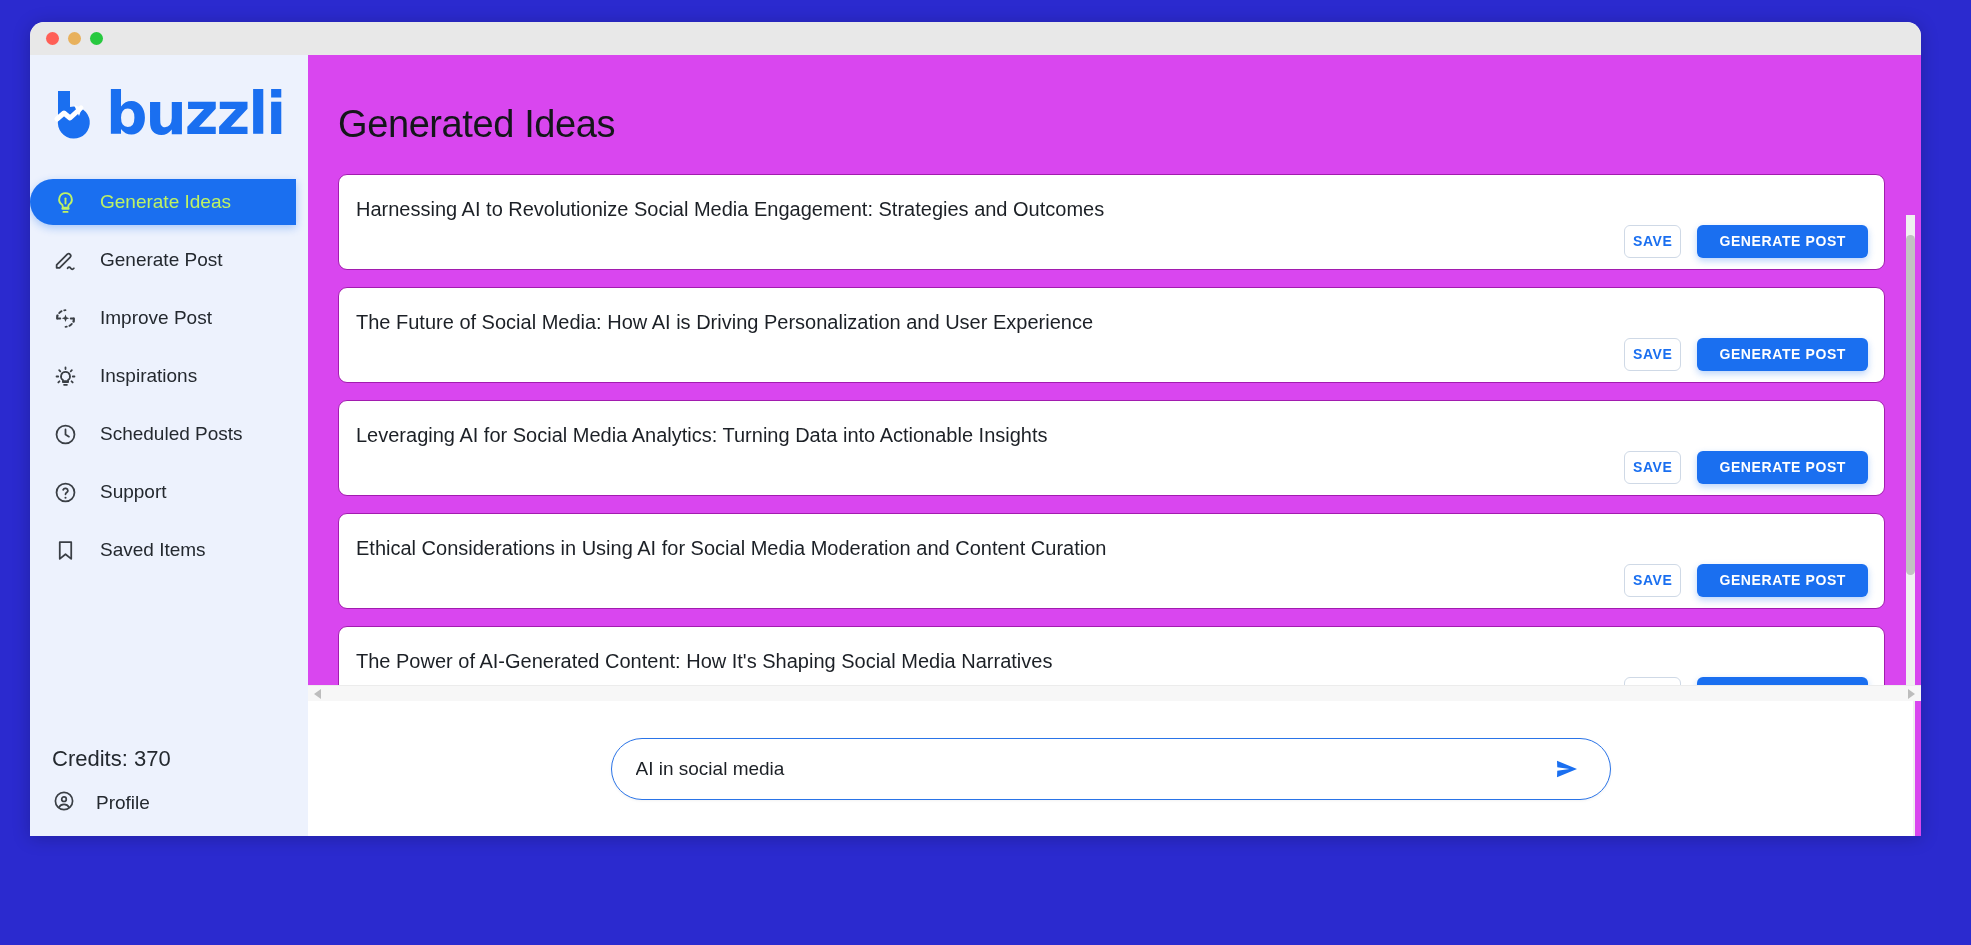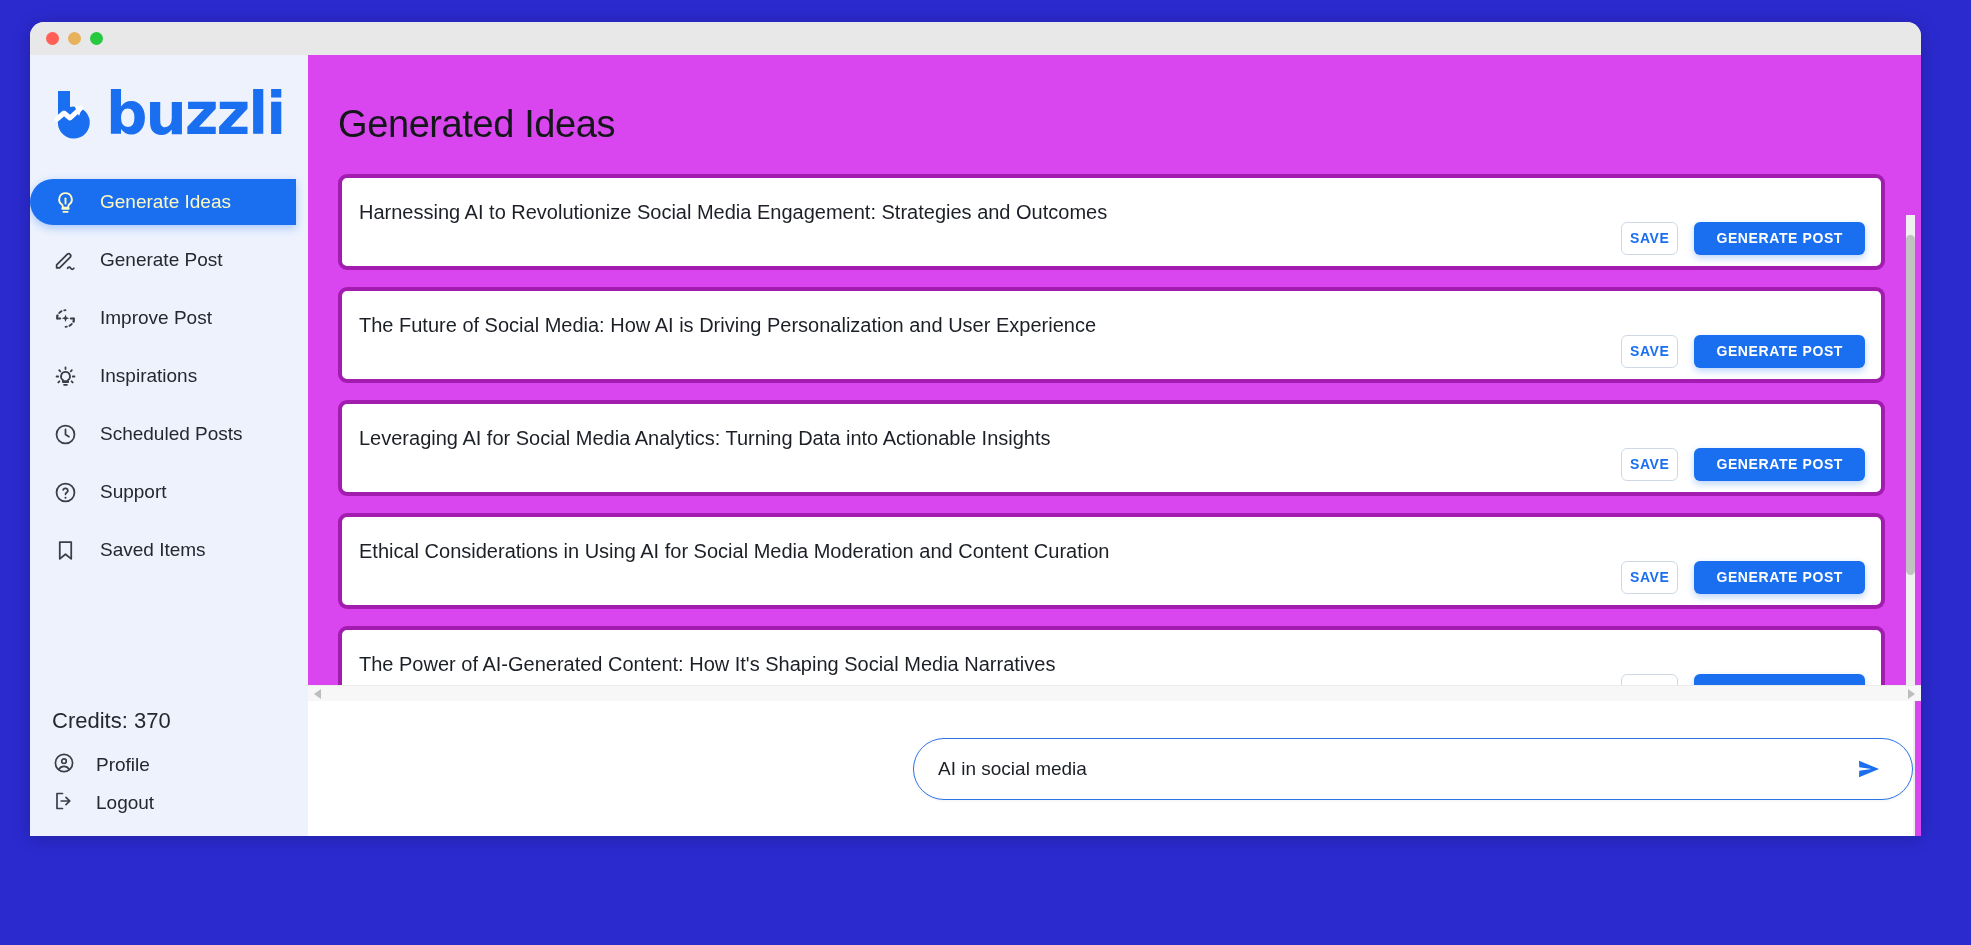--- a/index.html
+++ b/index.html
@@ -77,21 +77,21 @@
     height: 46px;
     margin: 6px 0;
     padding-left: 22px;
     color: #24292f;
     font-size: 19px;
     cursor: pointer;
     position: relative;
   }
   .nav-item.active {
     background: #1a6ff0;
-    color: #fef9c3;
+    color: #bef264;
     border-radius: 26px 0 0 26px;
     margin-right: 12px;
     box-shadow: 0 3px 9px rgba(26,111,240,0.32);
   }
   .nav-item .ico { width: 26px; height: 26px; flex: 0 0 26px;
      display:flex; align-items:center; justify-content:center; }
   .nav-item svg { width: 25px; height: 25px; }
 
   .spacer { flex: 1 1 auto; }
   .sidebar-foot { padding: 0 0 14px 22px; }
@@ -120,21 +120,21 @@
     flex: 0 0 auto;
   }
   .cards {
     flex: 1 1 auto;
     padding: 0 36px 0 30px;
     overflow: hidden;
     min-height: 0;
   }
   .card {
     background: #ffffff;
-    border: 4px solid #a21caf;
+    border: 1px solid #a21caf;
     border-radius: 9px;
     height: 96px;
     margin-bottom: 17px;
     position: relative;
     padding: 22px 26px 0 17px;
   }
   .card-title {
     font-size: 20px;
     color: #1c2026;
     line-height: 1.25;
@@ -215,21 +215,21 @@
 
   
   .promptbar {
     position: absolute;
     left: 278px; right: 8px; bottom: 0;
     height: 135px;
     background: #ffffff;
     z-index: 7;
     display: flex;
     align-items: center;
-    justify-content: flex-end;
+    justify-content: center;
   }
   .prompt-wrap {
     width: 1000px;
     max-width: 72%;
     height: 62px;
     border: 1.6px solid #2a74e8;
     border-radius: 34px;
     background: #ffffff;
     display: flex;
     align-items: center;
@@ -363,29 +363,20 @@
           <span>
             <svg viewBox="0 0 24 24" fill="none" stroke="#3a3f45" stroke-width="1.7" stroke-linecap="round">
               <circle cx="12" cy="12" r="8.6"></circle>
               <circle cx="12" cy="10.2" r="2.3"></circle>
               <path d="M6.9 18.4a5.8 5.8 0 0 1 10.2 0"></path>
             </svg>
           </span>
           <span>Profile</span>
         </div>
 
-        <div class="foot-item">
-          <span>
-            <svg viewBox="0 0 24 24" fill="none" stroke="#3a3f45" stroke-width="1.7" stroke-linecap="round" stroke-linejoin="round">
-              <path d="M10.5 4.5H5v15h5.5"></path>
-              <path d="M14 8.3 17.8 12 14 15.7M9.2 12h8.4"></path>
-            </svg>
-          </span>
-          <span>Logout</span>
-        </div>
       </div>
     </aside>
 
     <section class="main">
 
       <h1 class="page-title">Generated Ideas</h1>
 
       <div class="cards">
 
         <div class="card">

